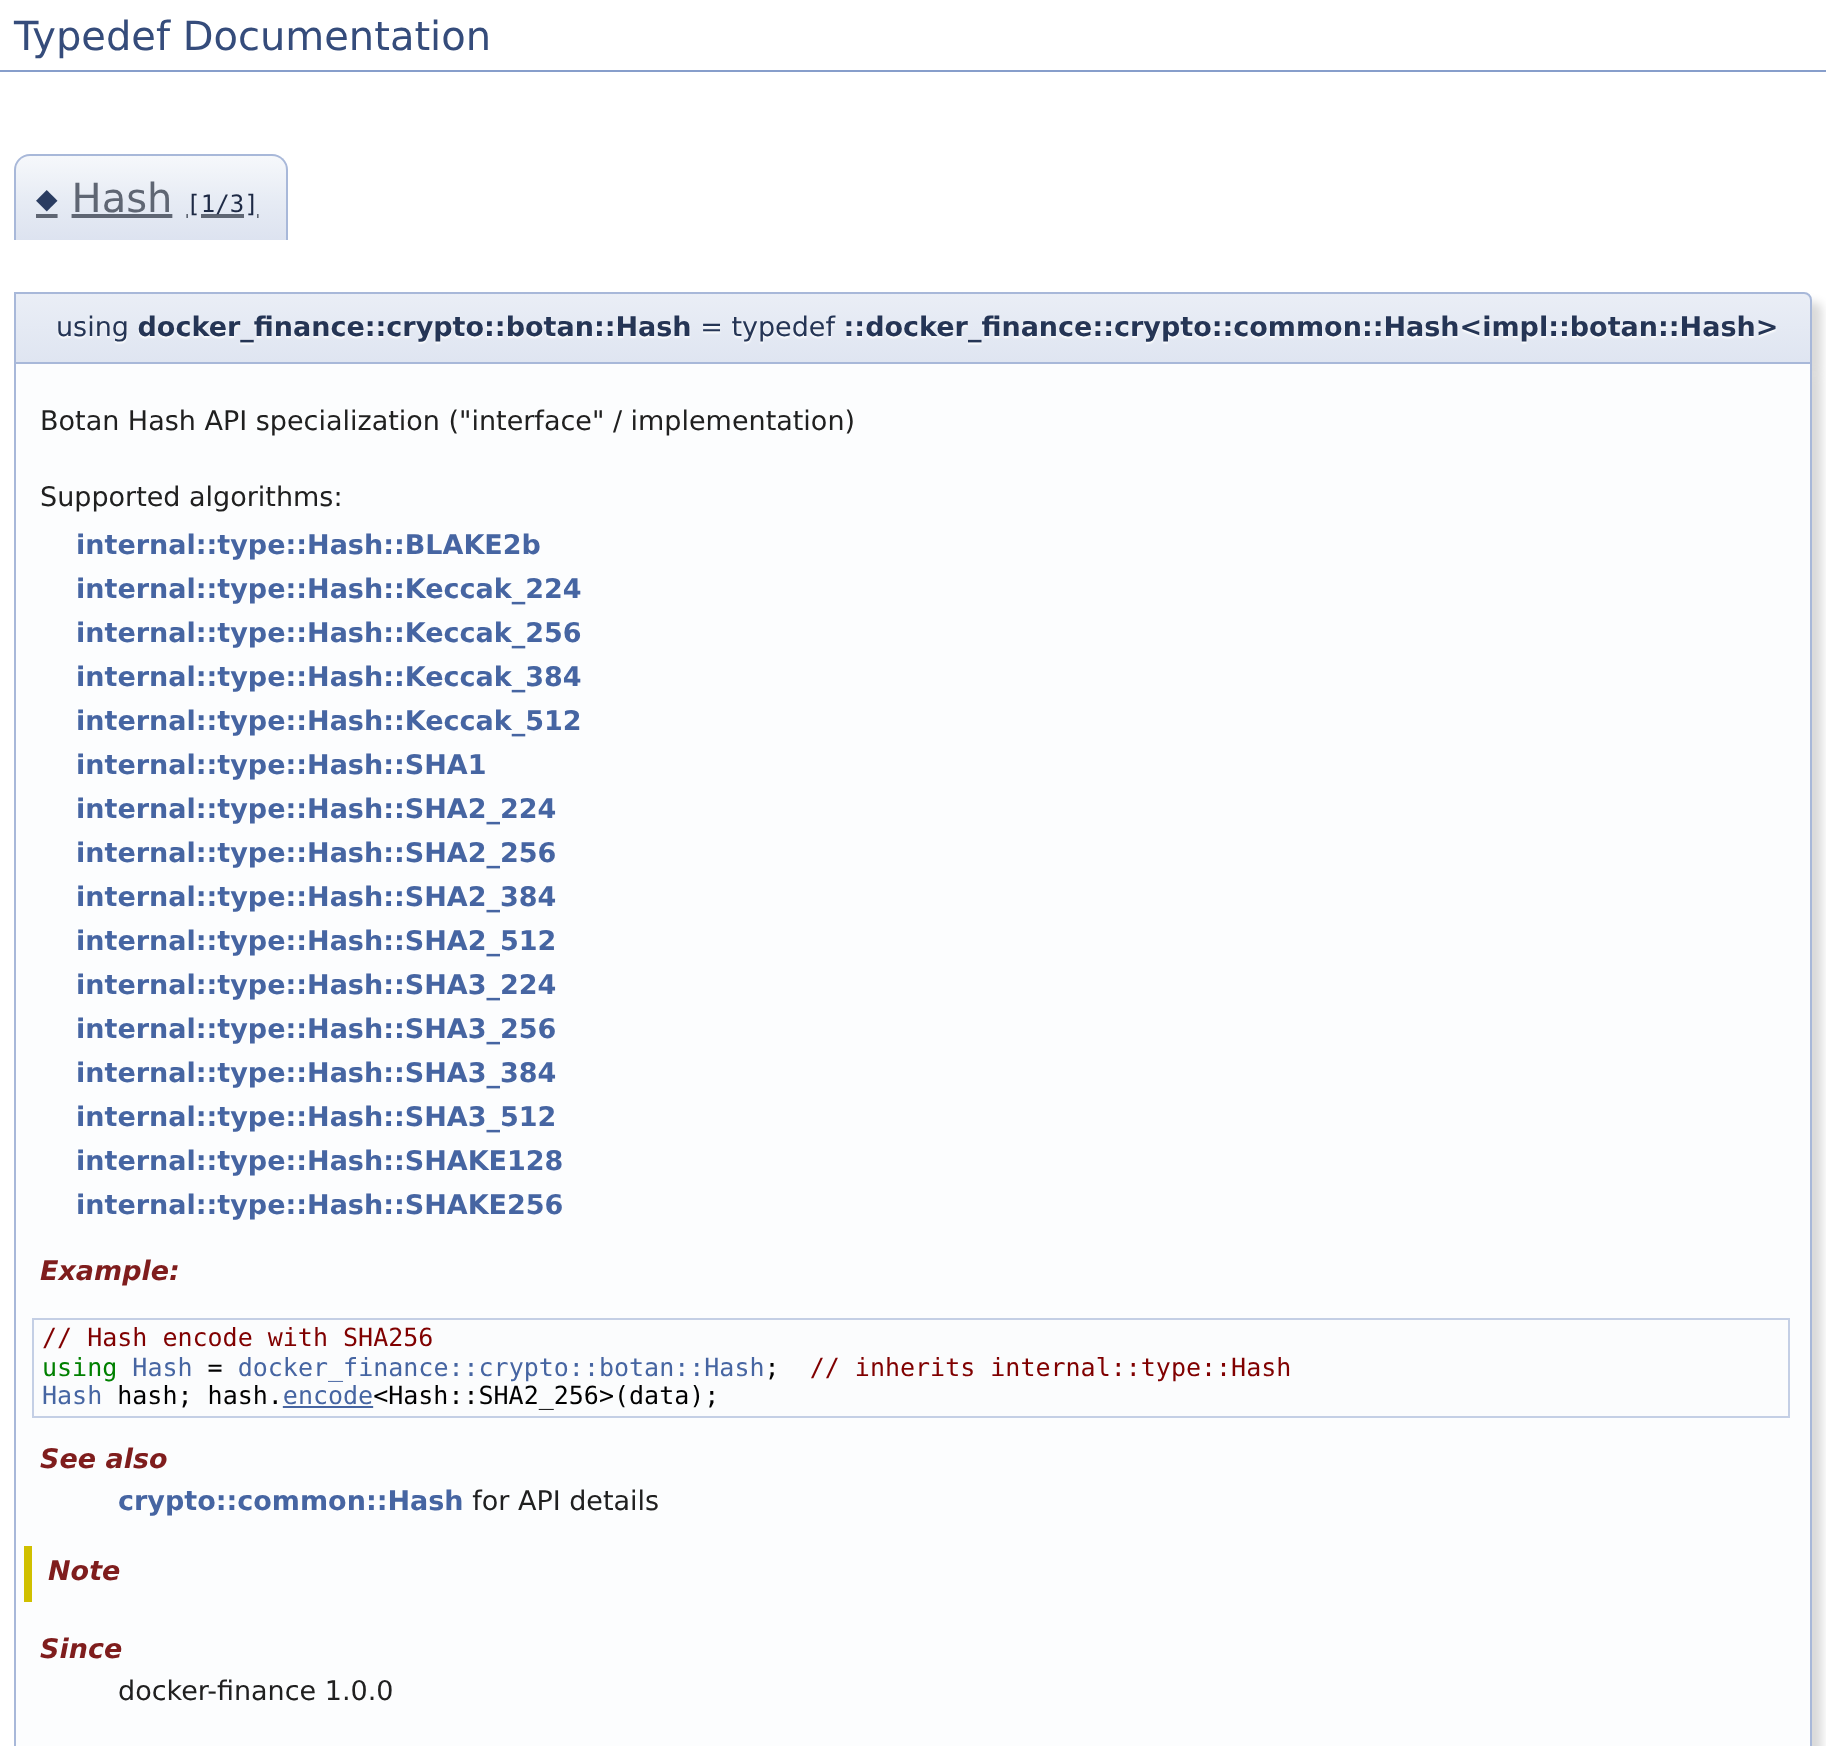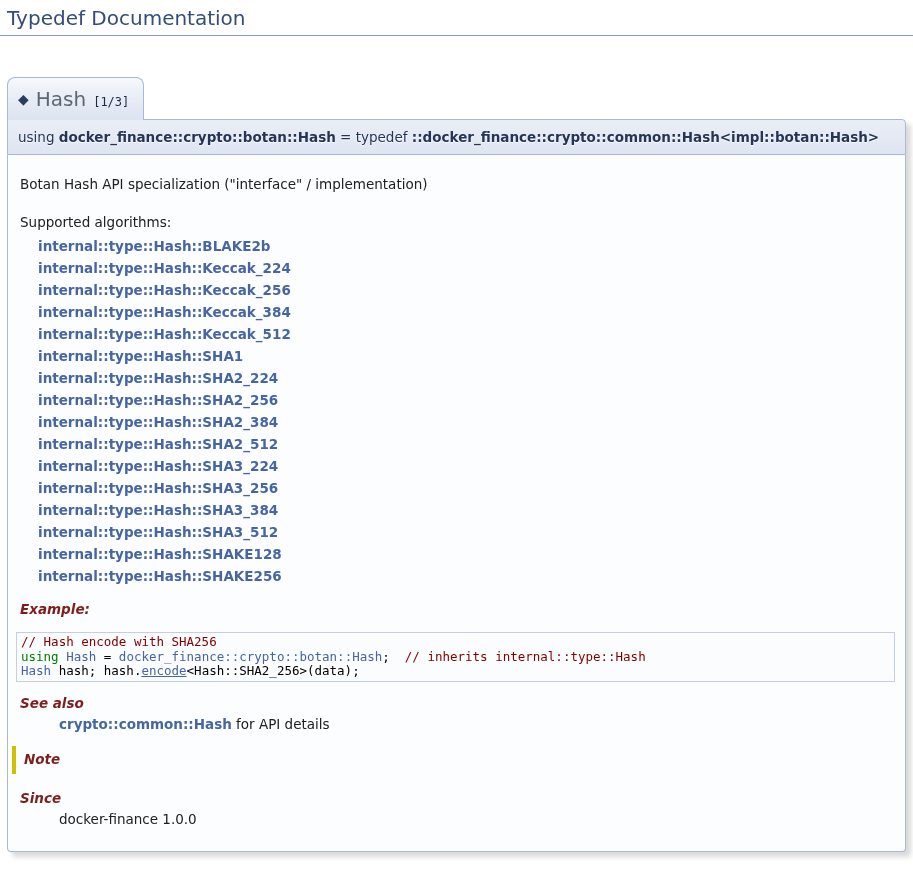--- a/index.html
+++ b/index.html
@@ -20,35 +20,37 @@
   
   .memitem { margin:41px 7px 0 7px; }
 
   h2.memtitle {
     display:inline-block; margin:0 0 -1px 0; position:relative; z-index:2;
     font-size:20px; font-weight:normal; color:#5F6673;
     padding:9px 14px 9px 10px;
     border:1px solid #A8B8D9; border-bottom:none;
     border-radius:8px 8px 0 0;
     background:linear-gradient(to bottom,#F6F8FB 0%,#E6EBF4 55%,#DDE3F0 100%);
+    text-decoration:underline;
   }
   .permalink { color:#2A3C61; font-size:14px; margin-right:7px; vertical-align:2px; text-decoration:none; }
   .overload {
     font-family:"DejaVu Sans Mono","Liberation Mono",monospace;
     font-size:12px; color:#1E2A45; margin-left:7px;
   }
 
   .memproto {
     clear:both;
     border:1px solid #A8B8D9; border-top-right-radius:4px;
     background:linear-gradient(to bottom,#EAEEF6 0%,#DFE5F1 100%);
     color:#253555; font-size:13.5px; white-space:nowrap;
-    padding:9px 6px 9px 10px;
+    padding:9px 6px 9px 20px;
     text-shadow:0 1px 1px rgba(255,255,255,0.9);
     box-shadow:5px 5px 5px rgba(0,0,0,0.15);
+    margin-top:27px;
   }
   .decl-name { font-weight:bold; color:#253555; text-decoration:none; }
 
   .memdoc {
     border:1px solid #A8B8D9; border-top:none;
     border-radius:0 0 4px 4px;
     background:#FCFDFE;
     padding:6px 10px 24px 12px;
     box-shadow:5px 5px 5px rgba(0,0,0,0.15);
   }

